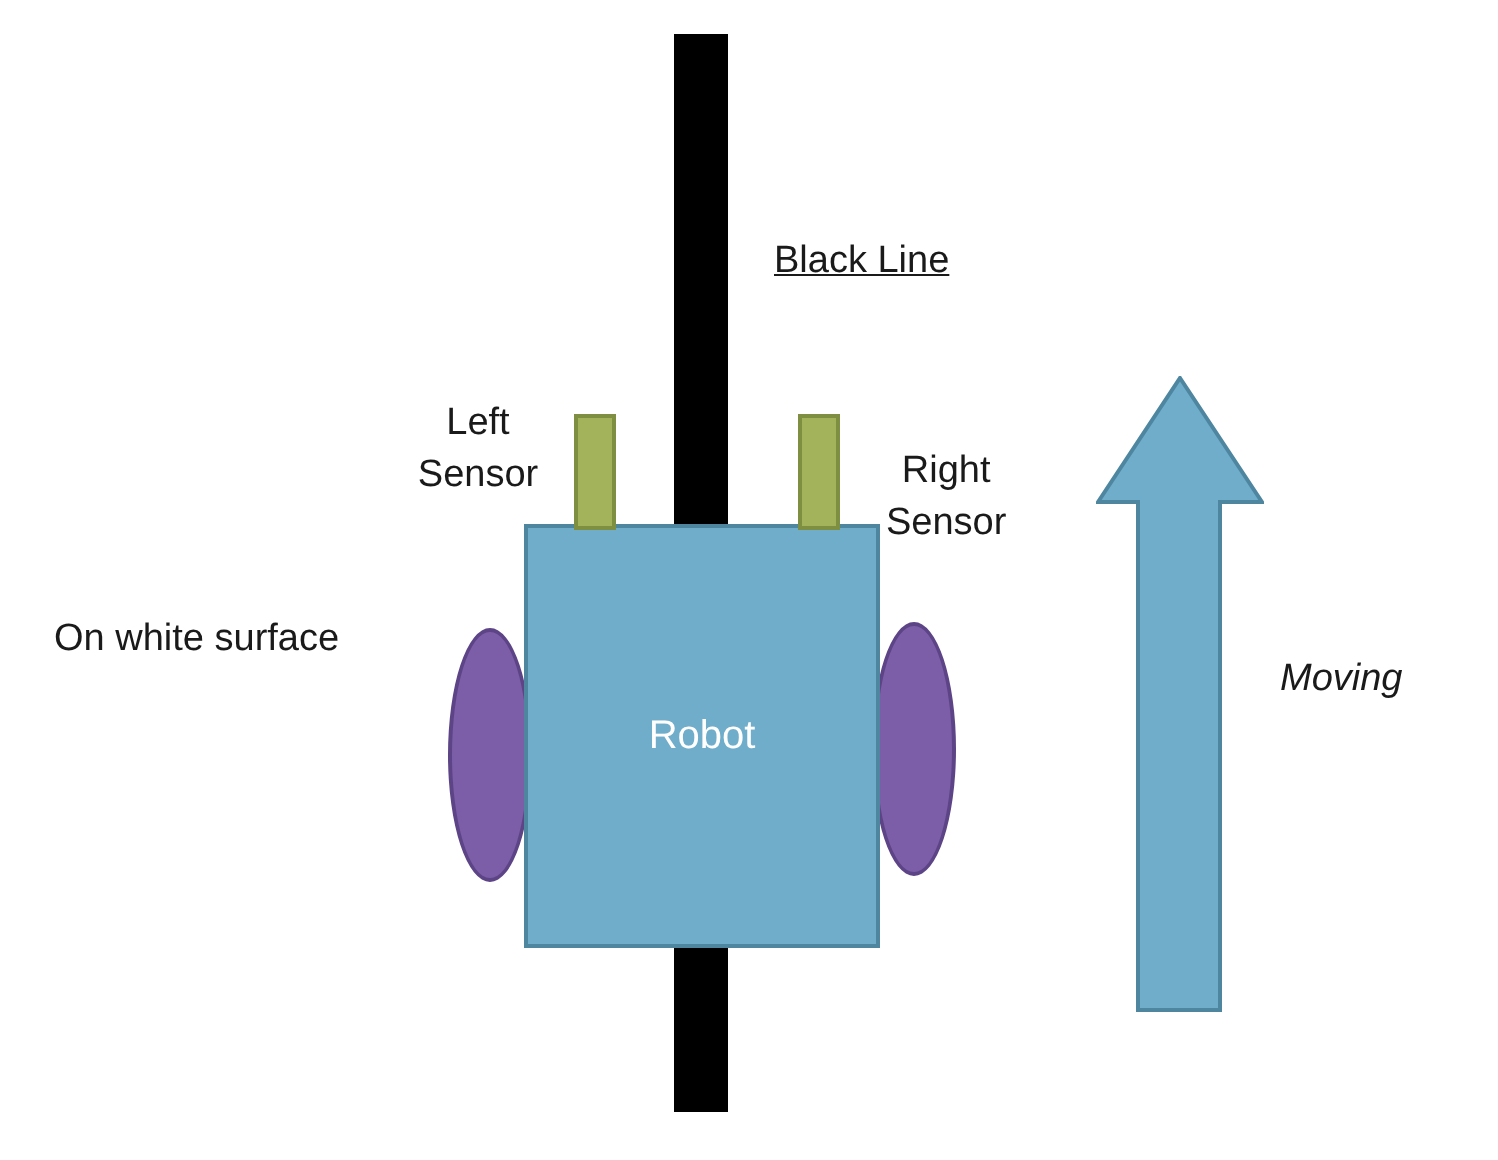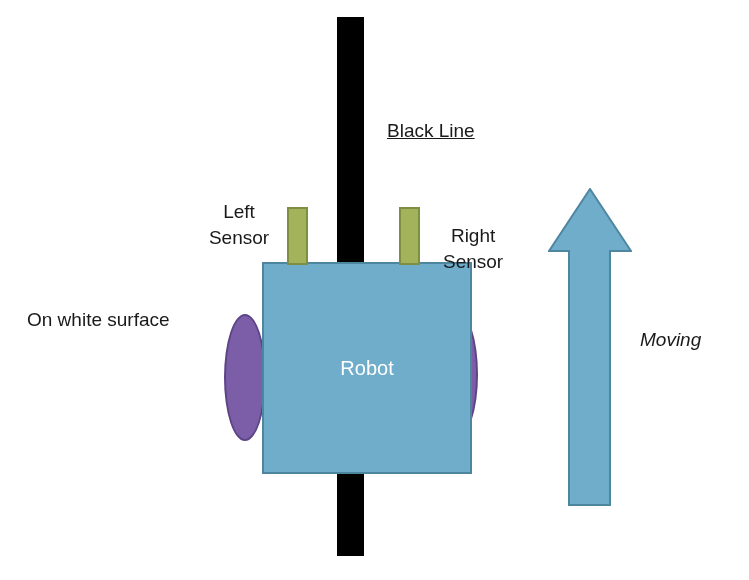--- a/index.html
+++ b/index.html
@@ -26,21 +26,21 @@
     left: 337px;
     top: 17px;
     width: 27px;
     height: 539px;
     background: var(--line-color, #000000);
     z-index: 1;
   }
   #robot-body {
     left: 262px;
     top: 262px;
-    width: 210px;
+    width: 178px;
     height: 212px;
     background: var(--robot-fill, #6FADCA);
     border: 2px solid var(--robot-border, #4E86A0);
     z-index: 2;
     display: flex;
     align-items: center;
     justify-content: center;
   }
   #robot-label {
     color: #ffffff;

